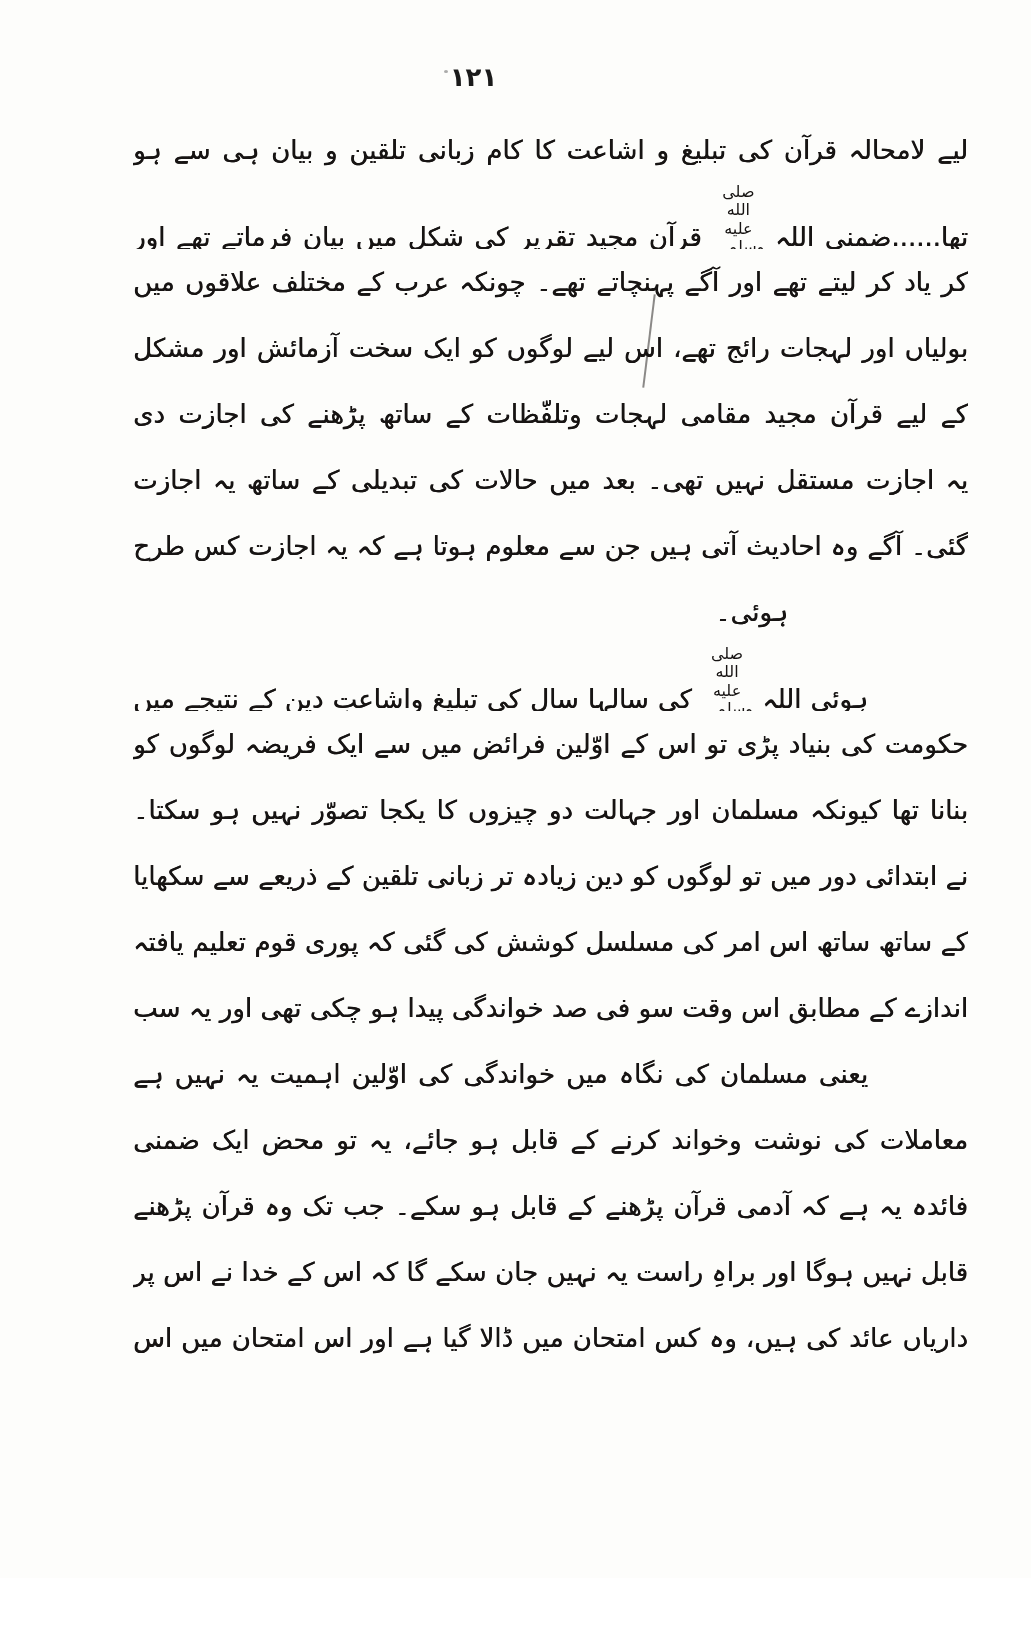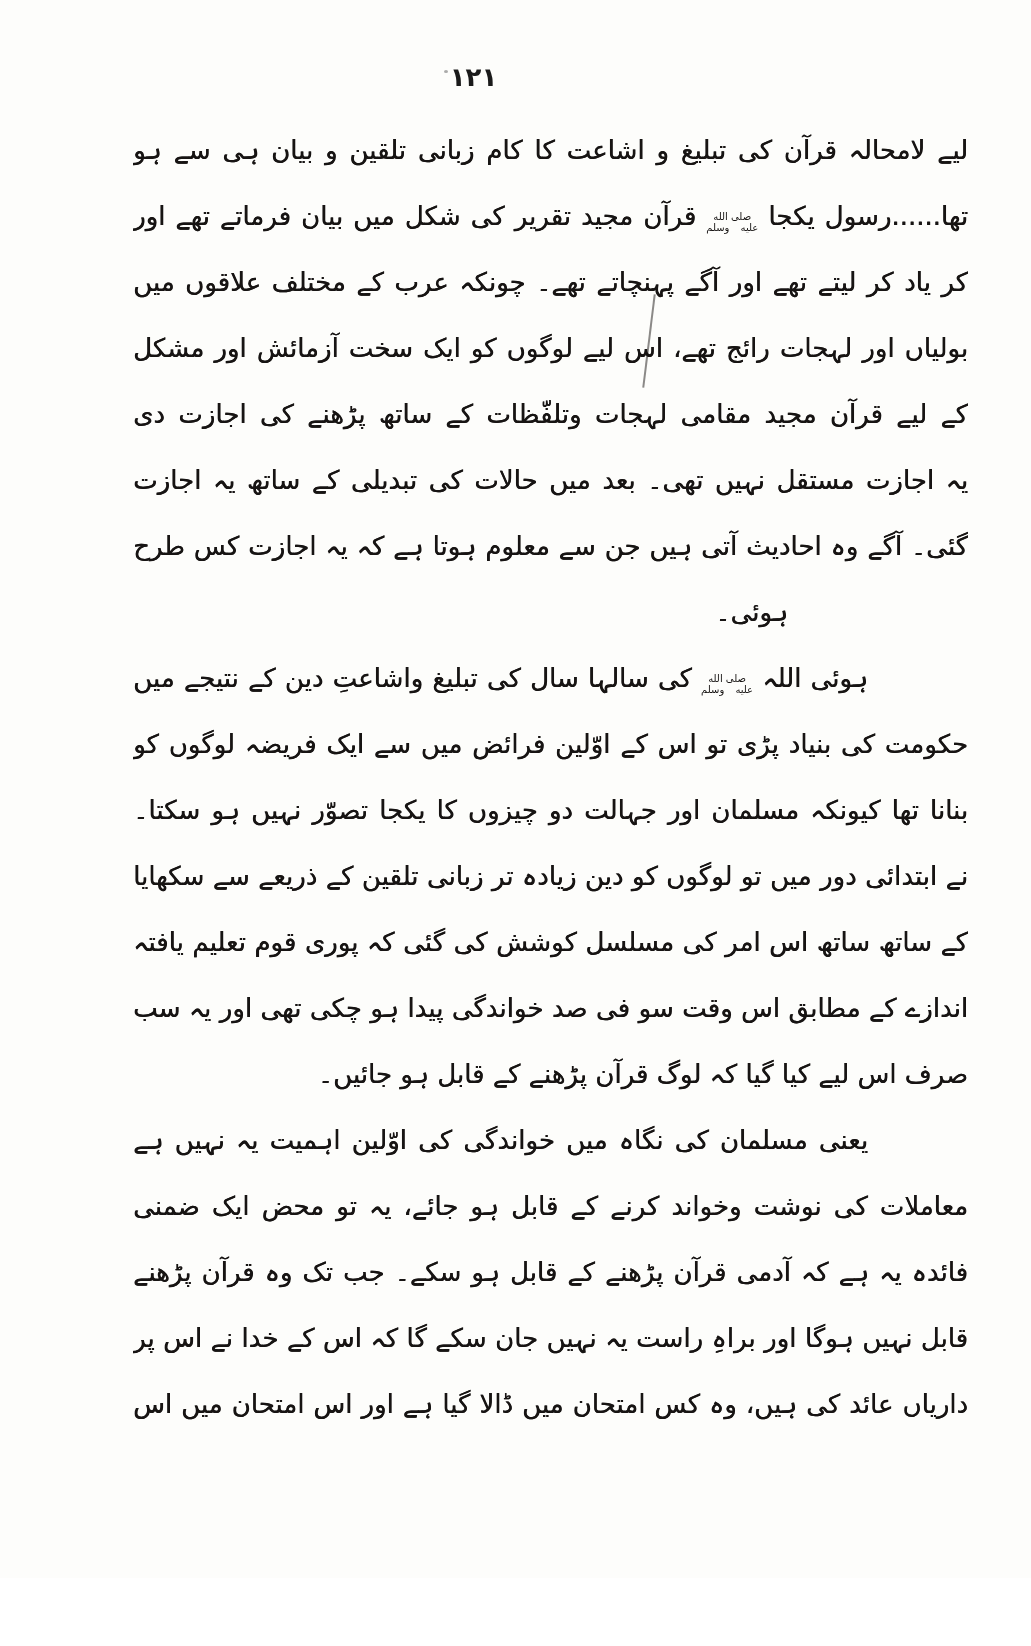--- a/index.html
+++ b/index.html
@@ -47,21 +47,21 @@
     text-align-last:right;
   }
   .end-p1{
     text-align:right;
     text-align-last:right;
     padding-right:180px;
   }
   .honorific{
     display:inline-block;
     width:52px;
-    font-size:10px;
+    font-size:16px;
     line-height:1.15;
     text-align:center;
     vertical-align:-6px;
     text-shadow:none;
     white-space:normal;
   }
   .scan-artifact{
     position:absolute;
     left:648px;top:294px;
     width:2px;height:94px;
@@ -84,21 +84,21 @@
   <div class="page-number">۱۲۱</div>
 
   <div class="scan-artifact"></div>
   <div class="scan-speck"></div>
 
   <div class="text-block">
 
     <div>
       <div class="line justify">لیے لامحالہ قرآن کی تبلیغ و اشاعت کا کام زبانی تلقین و بیان ہی سے ہو سکتا</div>
       <div class="line justify">
-        <span>تھا......رسول یکجا</span>
+        <span>تھا......ضمنی اللہ</span>
         <span class="honorific">صلى الله عليه وسلم</span>
         <span>قرآن مجید تقریر کی شکل میں بیان فرماتے تھے اور لوگ اسے سن</span>
       </div>
       <div class="line justify">کر یاد کر لیتے تھے اور آگے پہنچاتے تھے۔ چونکہ عرب کے مختلف علاقوں میں مقامی</div>
       <div class="line justify">بولیاں اور لہجات رائج تھے، اس لیے لوگوں کو ایک سخت آزمائش اور مشکل سے بچانے</div>
       <div class="line justify">کے لیے قرآن مجید مقامی لہجات وتلفّظات کے ساتھ پڑھنے کی اجازت دی گئی۔ مگر</div>
       <div class="line justify">یہ اجازت مستقل نہیں تھی۔ بعد میں حالات کی تبدیلی کے ساتھ یہ اجازت ختم کر دی</div>
       <div class="line justify">گئی۔ آگے وہ احادیث آتی ہیں جن سے معلوم ہوتا ہے کہ یہ اجازت کس طرح ختم</div>
       <div class="line end-p1">ہوئی۔</div>
     </div>
@@ -107,21 +107,20 @@
       <div class="line justify indent">
         <span>ہوئی اللہ</span>
         <span class="honorific">صلى الله عليه وسلم</span>
         <span>کی سالہا سال کی تبلیغ واشاعتِ دین کے نتیجے میں جب اسلامی</span>
       </div>
       <div class="line justify">حکومت کی بنیاد پڑی تو اس کے اوّلین فرائض میں سے ایک فریضہ لوگوں کو تعلیم یافتہ</div>
       <div class="line justify">بنانا تھا کیونکہ مسلمان اور جہالت دو چیزوں کا یکجا تصوّر نہیں ہو سکتا۔ اسلامی حکومت</div>
       <div class="line justify">نے ابتدائی دور میں تو لوگوں کو دین زیادہ تر زبانی تلقین کے ذریعے سے سکھایا لیکن اس</div>
       <div class="line justify">کے ساتھ ساتھ اس امر کی مسلسل کوشش کی گئی کہ پوری قوم تعلیم یافتہ ہو جائے۔ چنانچہ</div>
       <div class="line justify">اندازے کے مطابق اس وقت سو فی صد خواندگی پیدا ہو چکی تھی اور یہ سب اہتمام</div>
-      <div class="line short">صرف اس لیے کیا گیا کہ لوگ قرآن پڑھنے کے قابل ہو جائیں۔</div>
     </div>
 
     <div>
       <div class="line justify indent">یعنی مسلمان کی نگاہ میں خواندگی کی اوّلین اہمیت یہ نہیں ہے کہ وہ دنیا کے</div>
       <div class="line justify">معاملات کی نوشت وخواند کرنے کے قابل ہو جائے، یہ تو محض ایک ضمنی فائدہ ہے، اصل</div>
       <div class="line justify">فائدہ یہ ہے کہ آدمی قرآن پڑھنے کے قابل ہو سکے۔ جب تک وہ قرآن پڑھنے کے</div>
       <div class="line justify">قابل نہیں ہوگا اور براہِ راست یہ نہیں جان سکے گا کہ اس کے خدا نے اس پر کیا ذمہ</div>
       <div class="line justify">داریاں عائد کی ہیں، وہ کس امتحان میں ڈالا گیا ہے اور اس امتحان میں اس کی کامیابی کی</div>
     </div>
 

